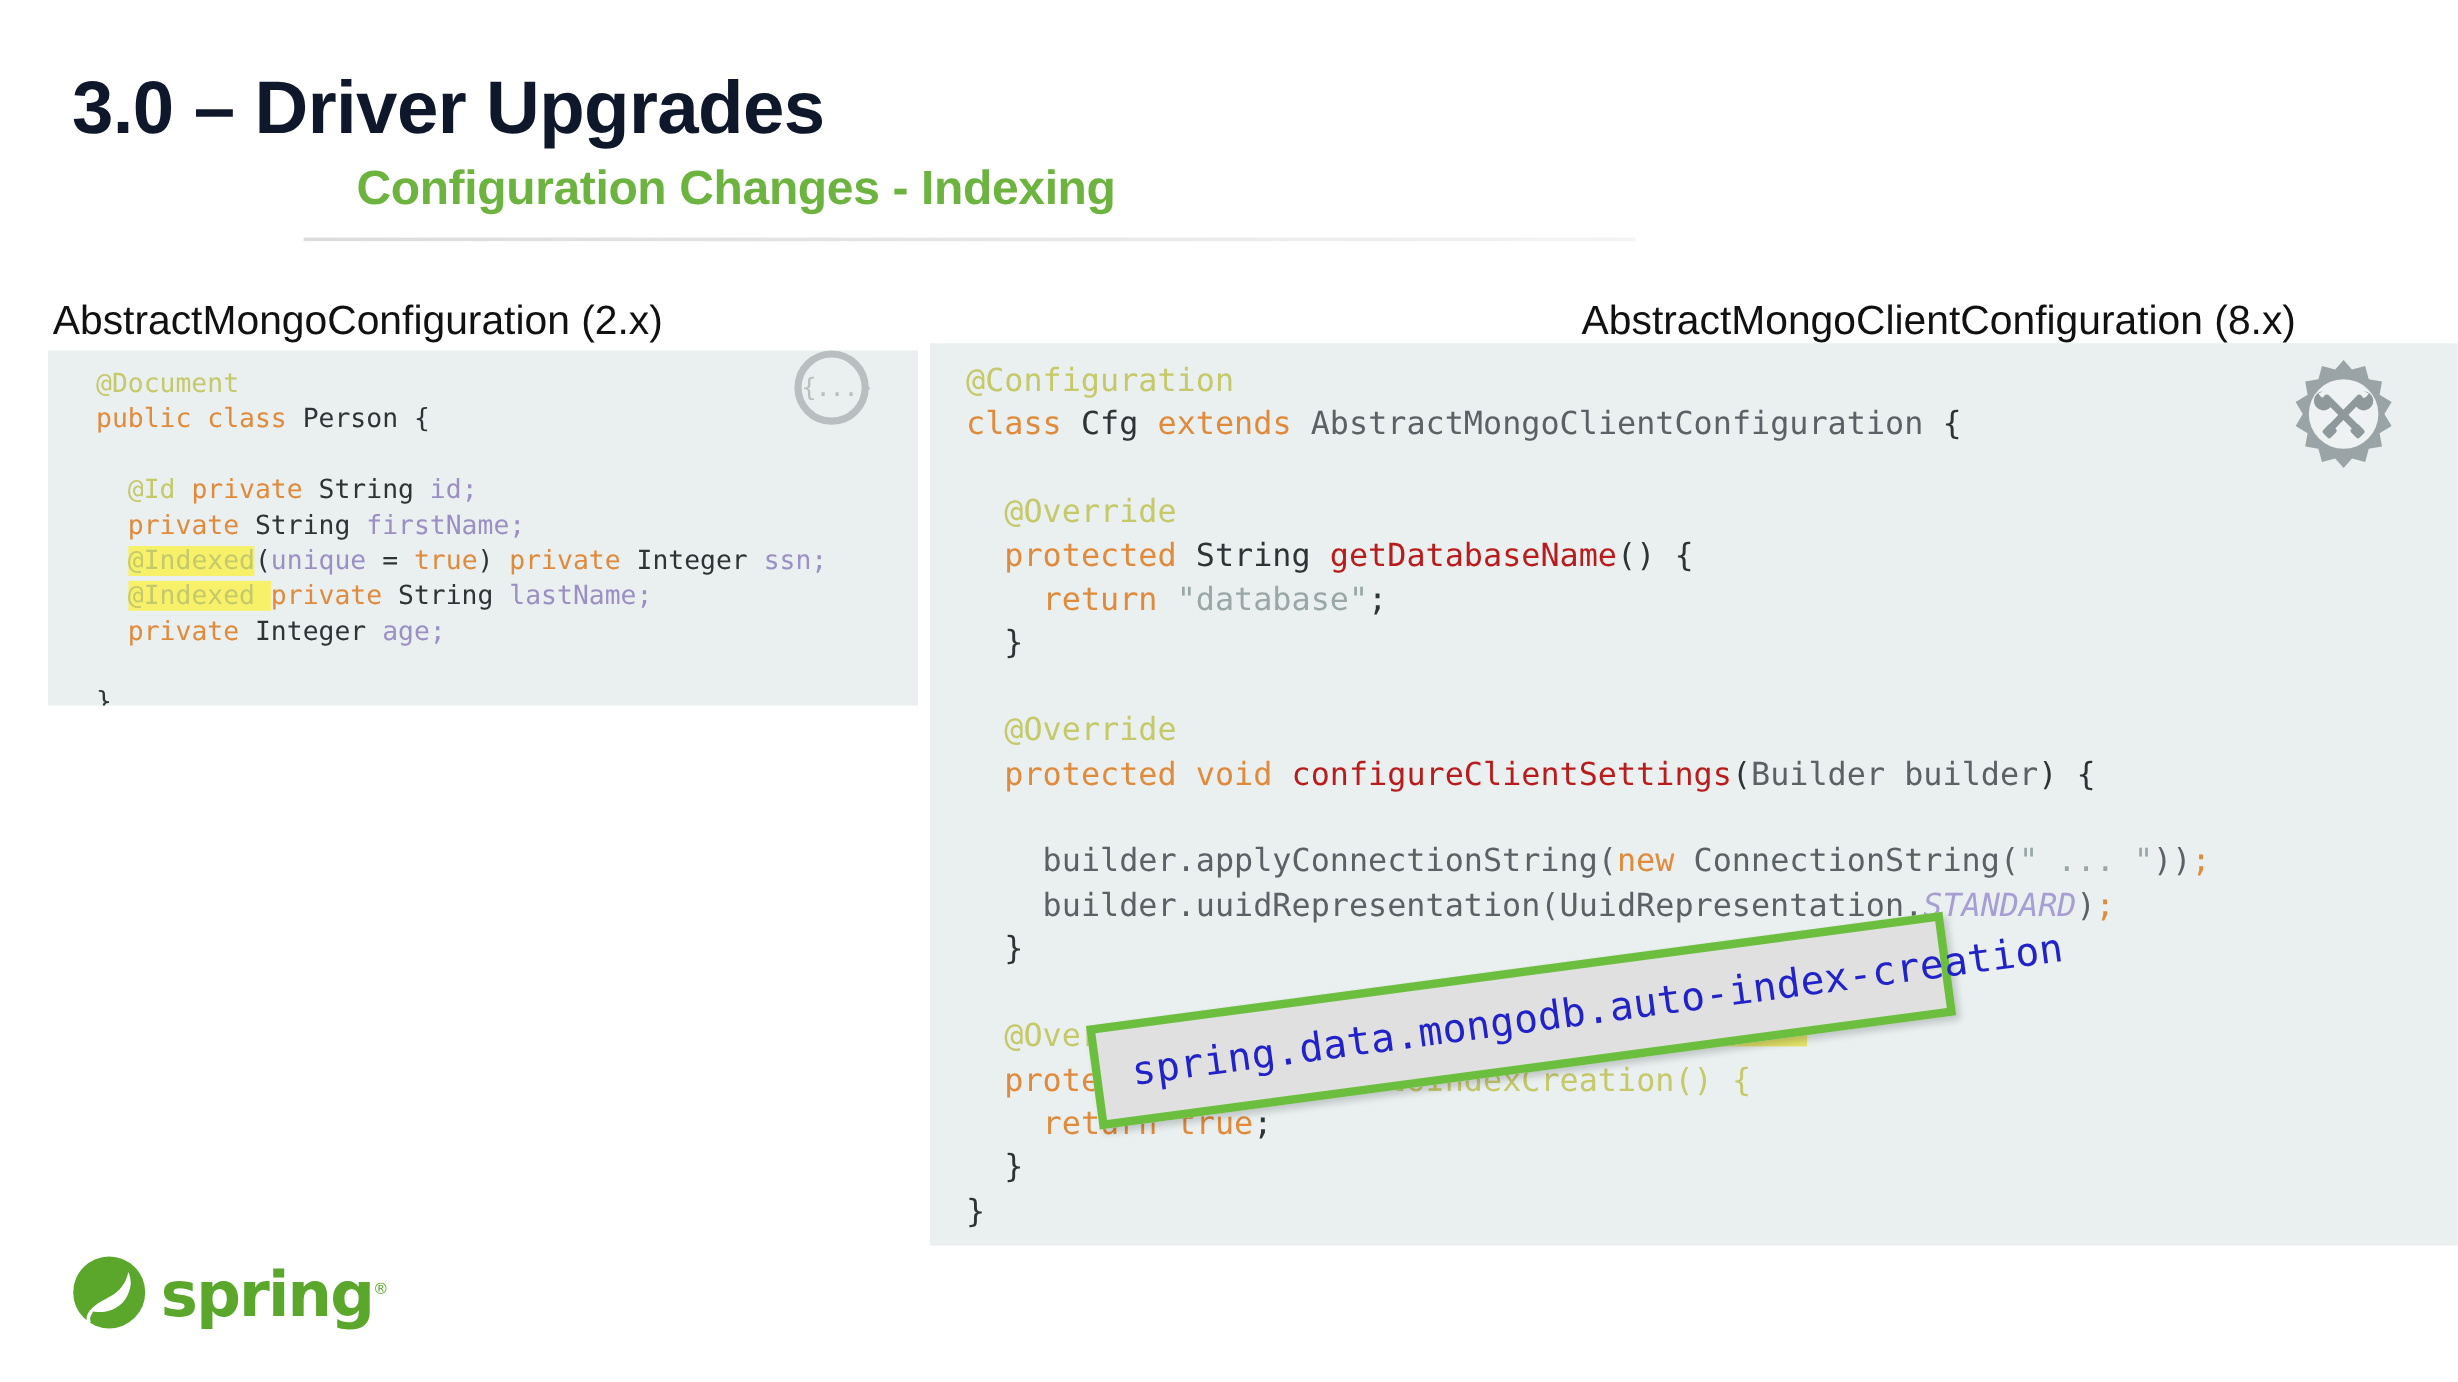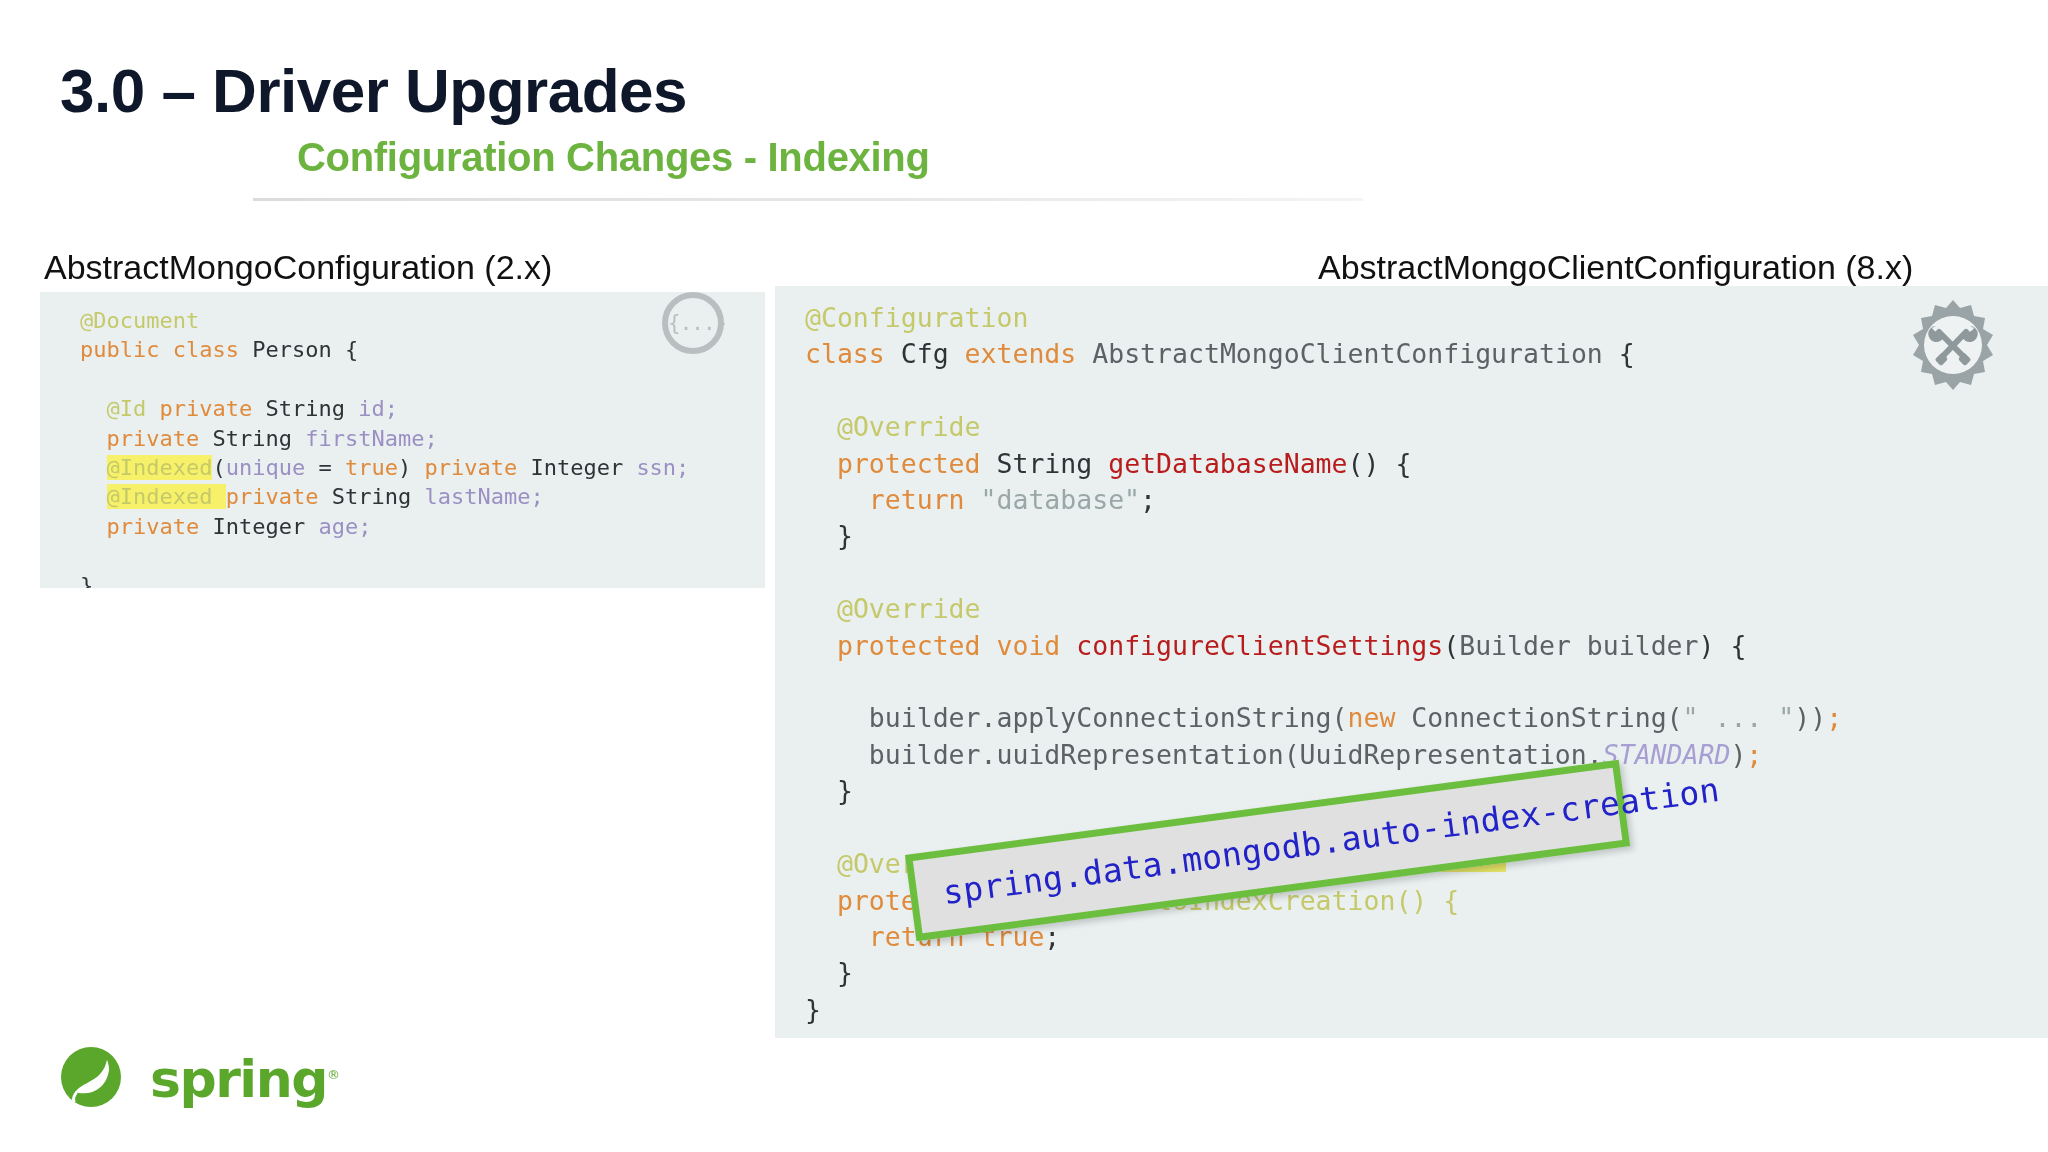--- a/index.html
+++ b/index.html
@@ -159,21 +159,21 @@
     letter-spacing: 0.2px;
   }
 
   
   #spring-logo {
     position: absolute;
     left: 58px;
     top: 1044px;
     display: flex;
     align-items: center;
-    gap: 26px;
+    gap: 10px;
   }
   #spring-logo .logo-word {
     font-family: "DejaVu Sans", sans-serif;
     font-size: 52px;
     font-weight: bold;
     color: #5aa72c;
     letter-spacing: -1.5px;
     position: relative;
   }
   #spring-logo .logo-word sup {

